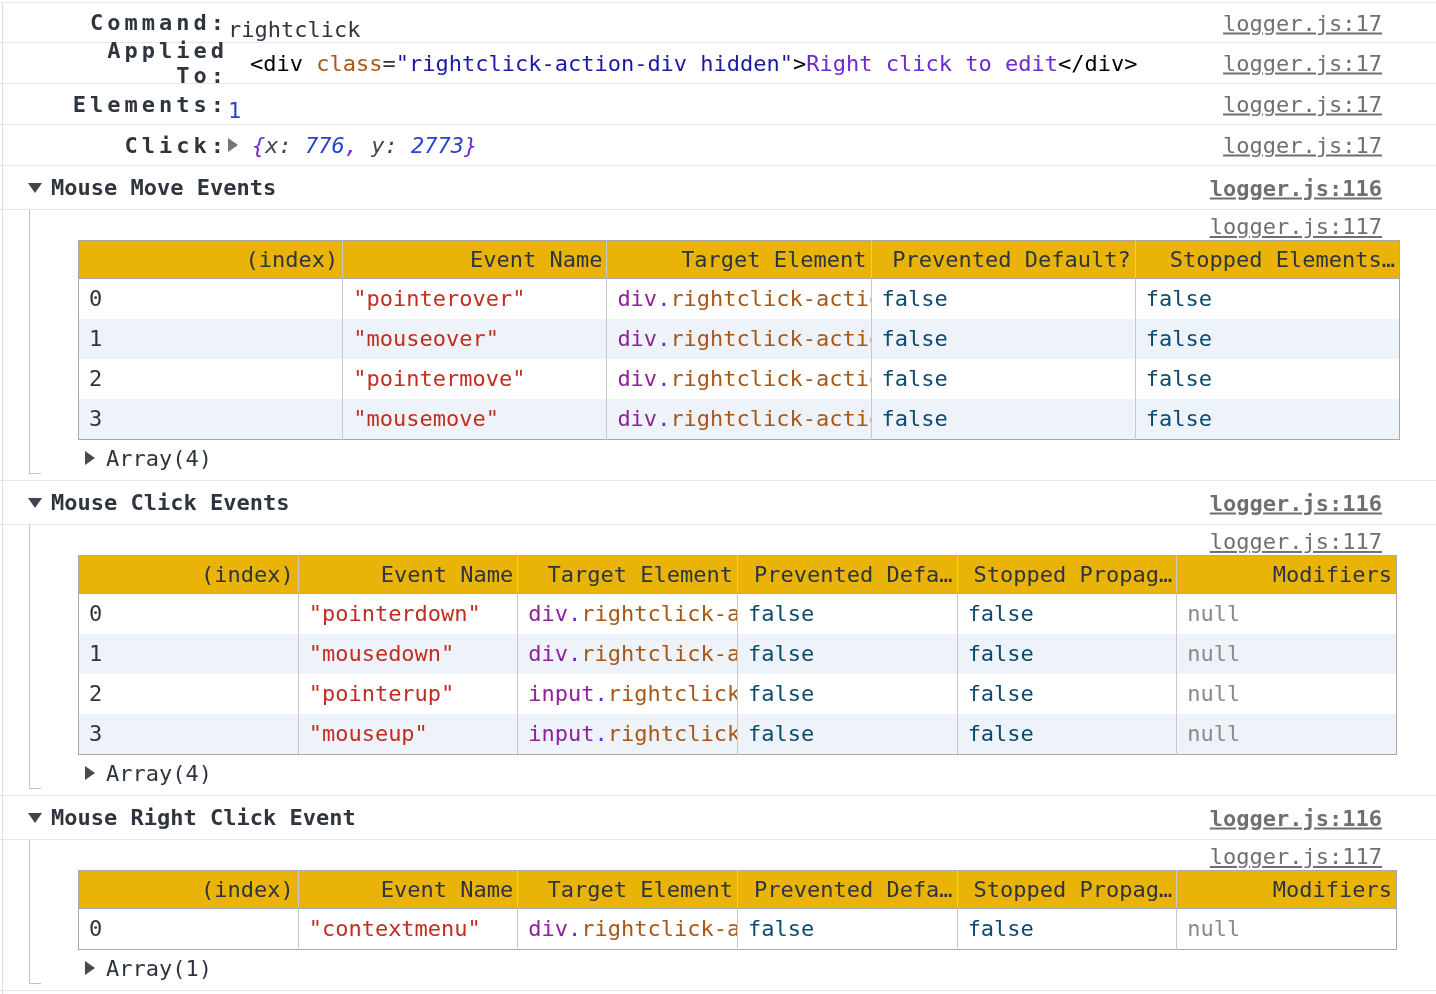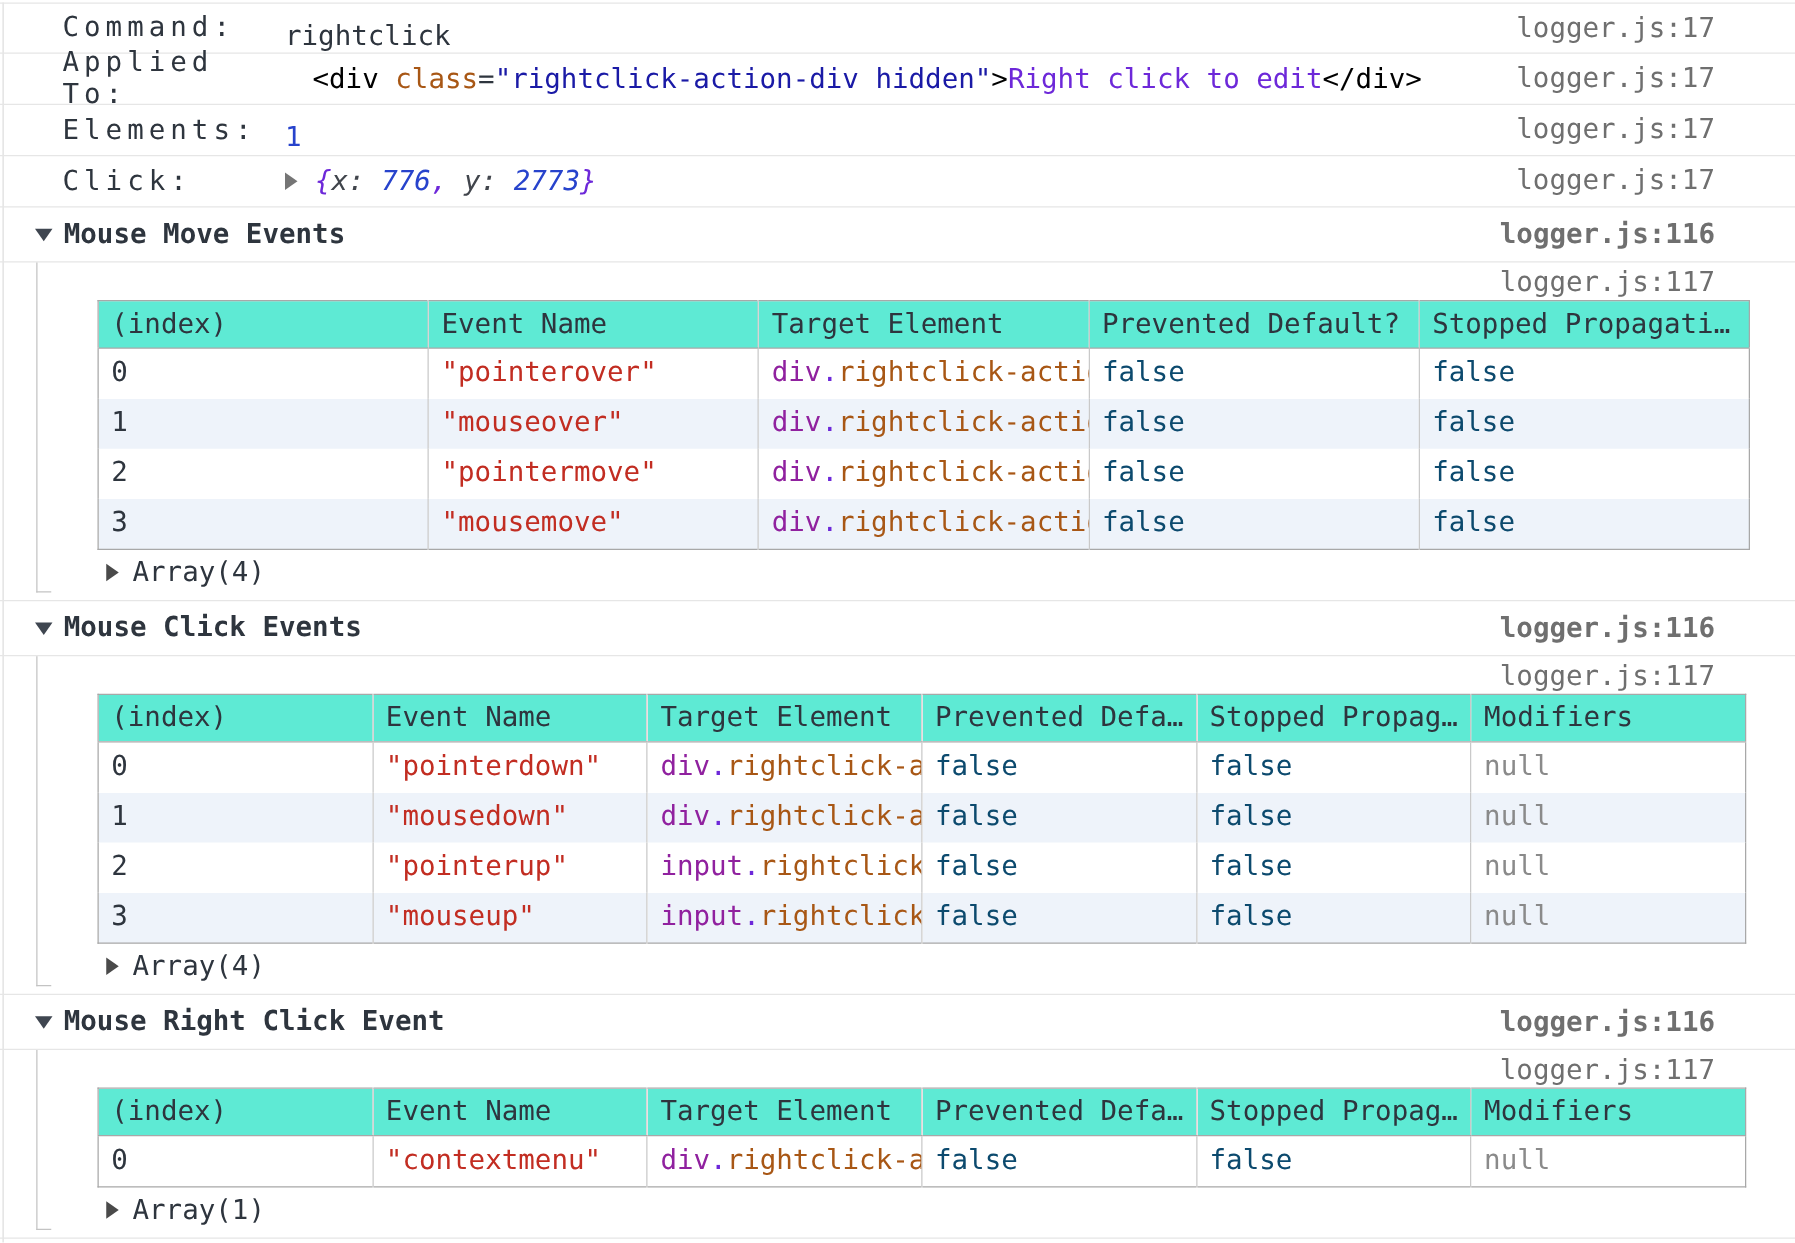--- a/index.html
+++ b/index.html
@@ -11,38 +11,38 @@
   }
   .console::before {
     content:""; position:absolute; left:2px; top:0; bottom:0;
     border-left:1px solid #dedede;
   }
   .row { position:relative; border-bottom:1px solid #e6e6e6; }
   .row.first { border-top:1px solid #e6e6e6; margin-top:2px; }
 
   
   .top-row { height:41px; display:flex; align-items:center; padding-left:50px; }
-  .lbl { font-weight:normal; letter-spacing:4px; width:178px; flex:none; }
+  .lbl { font-weight:bold; letter-spacing:4px; width:178px; flex:none;text-align:right; }
   .val { white-space:pre;margin-top:13px; }
   .snippet { white-space:pre; margin-left:22px; }
   .c-tag   { color:#000000; }
   .c-attr  { color:#a85715; }
   .c-eq    { color:#2e353e; }
   .c-avalue{ color:#1a1aa6; }
   .c-dark  { color:#6d28d9; }
   .num  { color:#2743cc; }
   .bool { color:#0c4a6e; }
   .nul  { color:#8a8a8a; }
   .red  { color:#c22d22; }
   .cls  { color:#a85715; }
   .tag  { color:#90219f; }
 
   .src {
-    position:absolute; right:64px; top:50%; transform:translateY(-50%);
-    color:#6f6f6f; cursor:pointer; white-space:pre;
+    position:absolute; right:54px; top:50%; transform:translateY(-50%);
+    color:#6f6f6f; text-decoration:underline; cursor:pointer; white-space:pre;
   }
   .src.bold { font-weight:bold; }
   .group-content .src { top:4px; transform:none; }
 
   
   .obj-preview { font-style:italic; white-space:pre; margin-left:14px; }
   .obj-prop { color:#41454c; }
 
   
   .tri-right {
@@ -68,21 +68,21 @@
   .linkline { height:30px; position:relative; }
   .arrayline { height:36px; display:flex; align-items:center; gap:11px; padding-left:7px;text-align:center; }
 
   
   table { border-collapse:collapse; table-layout:fixed; background:#fff; }
   table.t5 { width:1322px; }
   table.t6 { width:1319px; }
   table, th, td { border:0; }
   table { border:1px solid #a8a8a8; }
   th {
-    background:#5eead4; font-weight:normal; text-align:left;
+    background:#eab308; font-weight:normal; text-align:right;
     height:37px; line-height:37px; padding:0 4px 0 10px;
     border-bottom:1px solid #a8a8a8; border-left:1px solid #c9c9c9;
     overflow:hidden; white-space:nowrap; cursor:pointer;
   }
   td {
     height:40px; line-height:40px; padding:0 0 0 10px;
     border-left:1px solid #c9c9c9;
     overflow:hidden; white-space:nowrap;
   }
   th:first-child, td:first-child { border-left:0; }
@@ -128,21 +128,21 @@
     <div class="linkline">
       <a class="src">logger.js:117</a>
     </div>
     <table class="t5">
       <thead>
         <tr>
           <th>(index)</th>
           <th>Event Name</th>
           <th>Target Element</th>
           <th>Prevented Default?</th>
-          <th>Stopped Propagati…</th>
+          <th>Stopped Elements…</th>
         </tr>
       </thead>
       <tbody>
         <tr>
           <td>0</td>
           <td><span class="red">"pointerover"</span></td>
           <td><span class="tag">div</span><span class="c-dark">.</span><span class="cls">rightclick-action-div</span></td>
           <td><span class="bool">false</span></td>
           <td><span class="bool">false</span></td>
         </tr>

